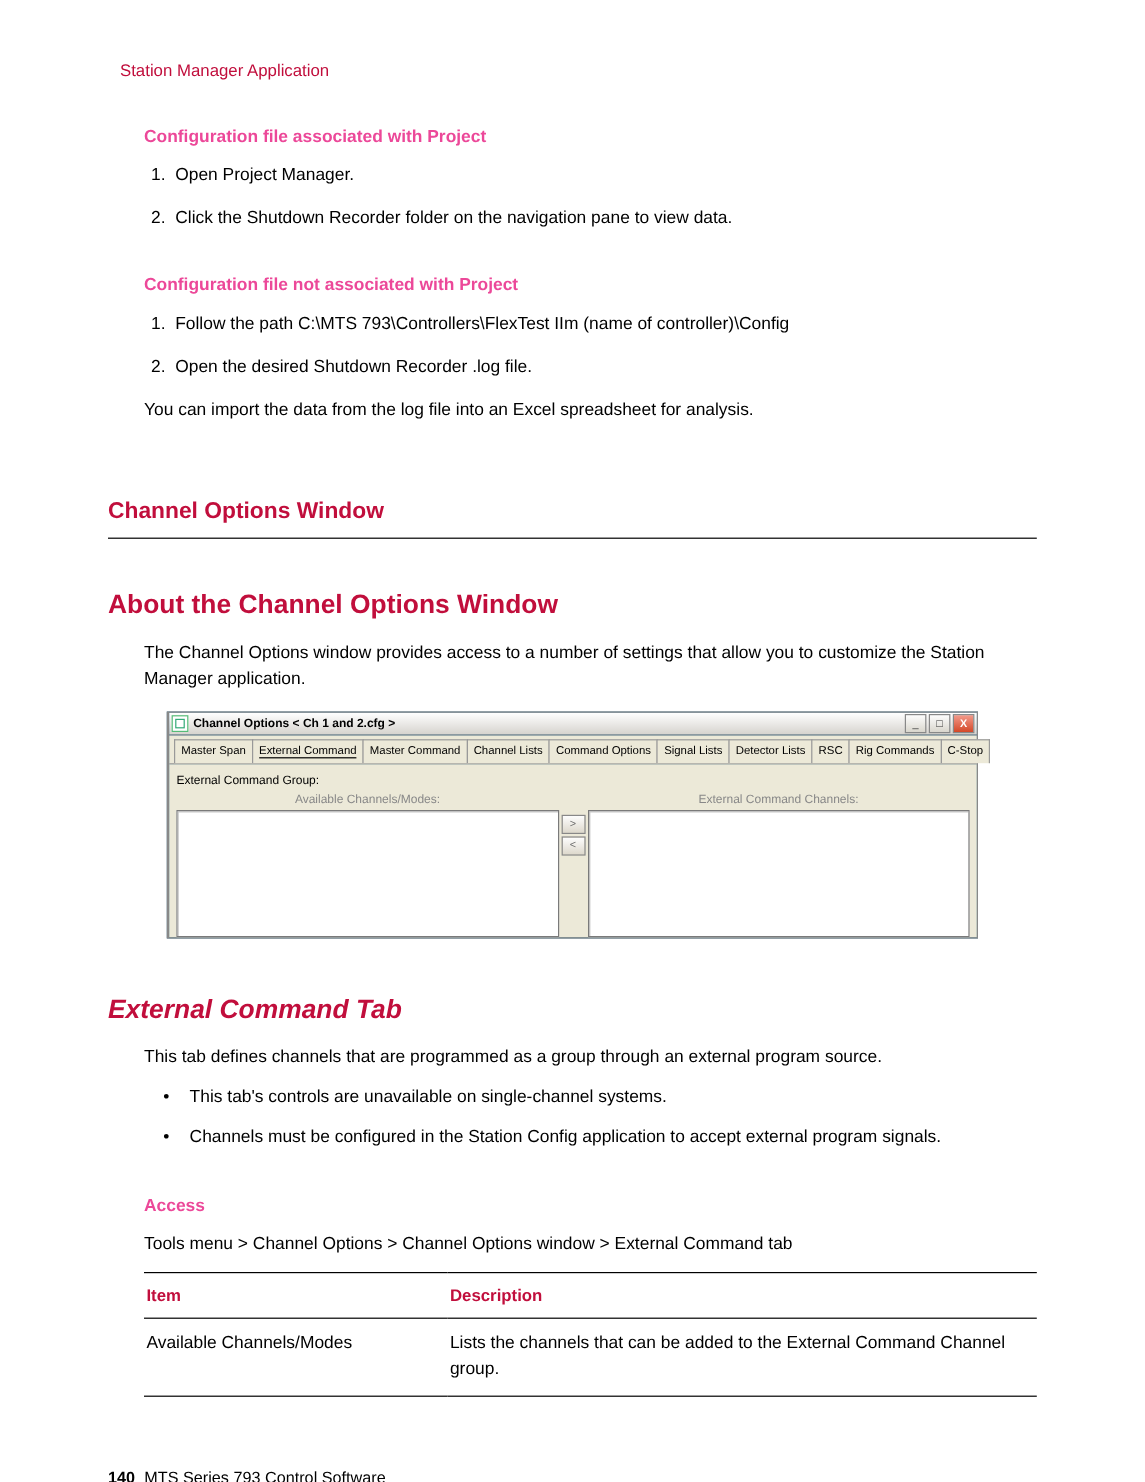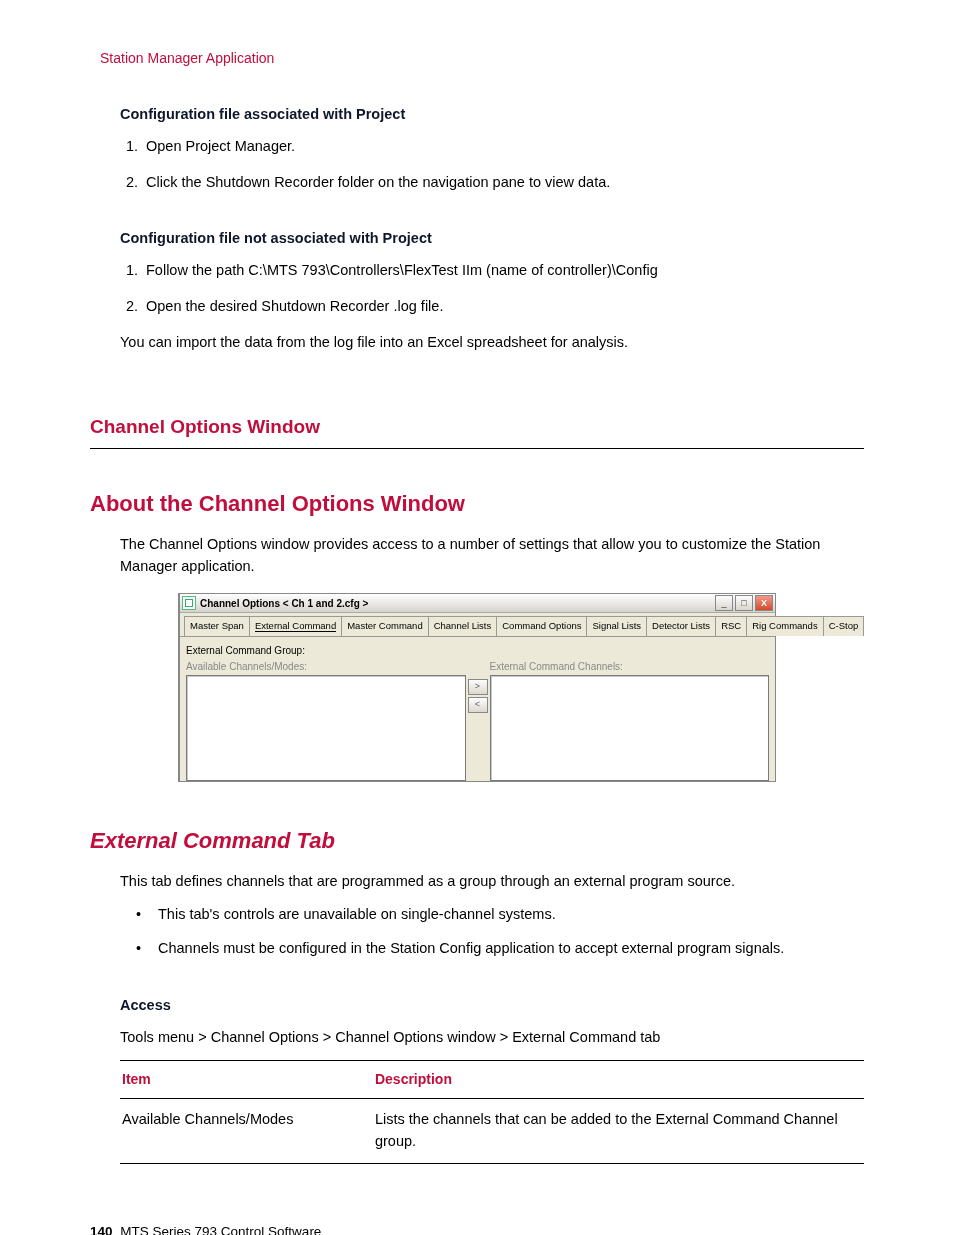--- a/index.html
+++ b/index.html
@@ -17,21 +17,21 @@
     box-sizing: border-box;
     width: 954px;
   }
   .running-head {
     color: #c10e3c;
     font-size: 14px;
     margin-bottom: 28px;
     margin-left: 10px;
   }
   .red-sub {
-    color: #0f172a;
+    color: #ec4899;
     font-weight: bold;
     font-size: 14.5px;
     margin: 35px 0 10px 30px;
   }
   ol {
     margin: 0 0 0 30px;
     padding-left: 22px;
   }
   ol li {
     margin-bottom: 14px;
@@ -73,21 +73,21 @@
     margin-bottom: 12px;
   }
   ul li::before {
     content: "•";
     position: absolute;
     left: 0;
     top: 0;
   }
   
   .shot {
-    width: 598px;
+    width: 676px;
     margin: 16px auto 0 auto;
     box-sizing: border-box;
     background: #0c4a6e;
     border: 1px solid #888;
     border-left: 2px solid #888;
     font-family: Tahoma, Arial, sans-serif;
     font-size: 10px;
   }
   .shot .titlebar {
     display: flex;
@@ -284,21 +284,21 @@
       <div class="tab"><span class="tl">Channel Lists</span></div>
       <div class="tab"><span class="tl">Command Options</span></div>
       <div class="tab"><span class="tl">Signal Lists</span></div>
       <div class="tab"><span class="tl">Detector Lists</span></div>
       <div class="tab"><span class="tl">RSC</span></div>
       <div class="tab"><span class="tl">Rig Commands</span></div>
       <div class="tab"><span class="tl">C-Stop</span></div>
     </div>
     <div class="body">
       <div class="lbl">External Command Group:</div>
-      <div style="display:flex;">
+      <div style="display:flex;text-align:center;">
         <div style="flex:1" class="lbl gray">Available Channels/Modes:</div>
         <div style="width:24px"></div>
         <div style="flex:1" class="lbl gray">External Command Channels:</div>
       </div>
       <div class="panels">
         <div class="list"></div>
         <div class="mid">
           <div class="arrowbtn">&gt;</div>
           <div class="arrowbtn">&lt;</div>
         </div>

